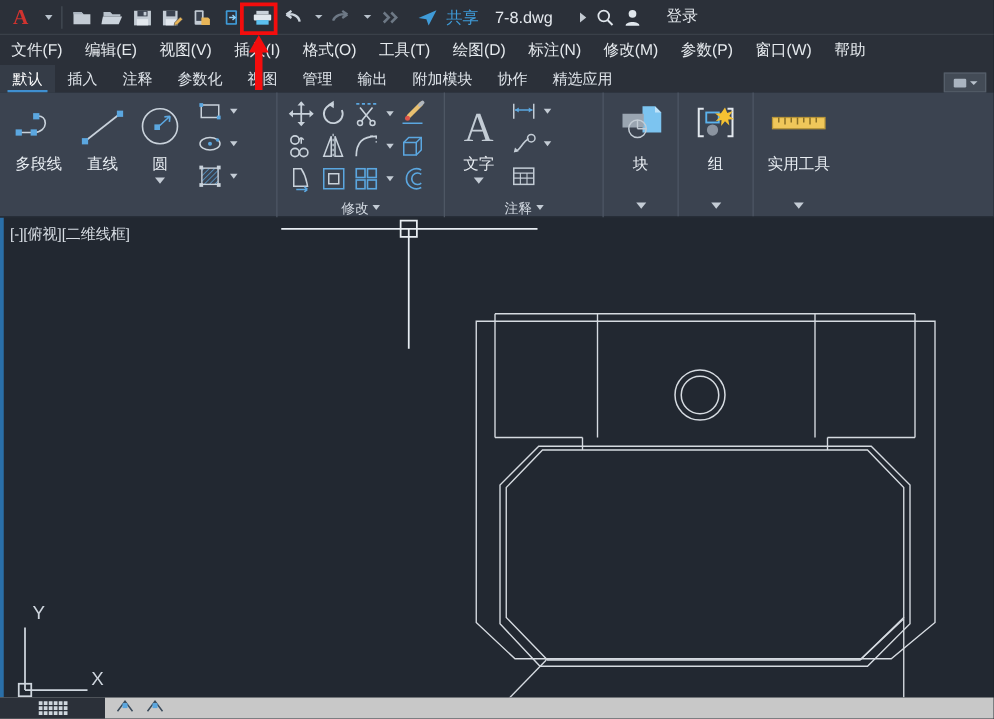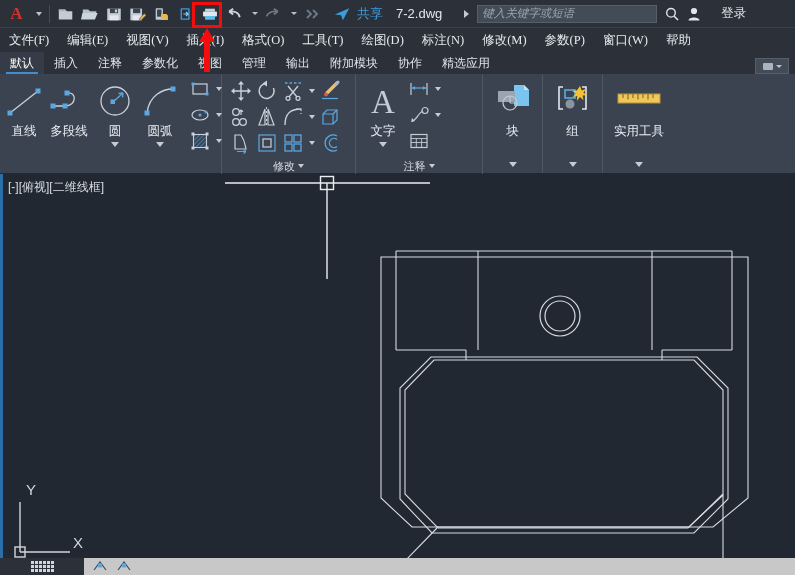--- a/index.html
+++ b/index.html
@@ -48,21 +48,21 @@
   }
   .loginlbl { color: #e3e7ec; font-size: 12.5px; margin-left: 16px; }
 
   
   .menubar {
     position: absolute; left: 0; top: 28px; width: 795px; height: 24px;
     background: #2b3039; display: flex; align-items: center;
   }
   .menu-item {
     color: #e6eaee; font-size: 12.5px; padding: 0 9px; height: 24px;
-    line-height: 24px; white-space: nowrap; cursor: default; font-family: Liberation Serif, serif;
+    line-height: 24px; white-space: nowrap; cursor: default;
   }
 
   
   .ribbon-tabs {
     position: absolute; left: 0; top: 52px; width: 795px; height: 22px;
     background: #2b3039; display: flex; align-items: flex-end;
     border-bottom: 1px solid #4b5man;
   }
   .rtab {
     color: #dfe4ea; font-size: 12px; padding: 0 10px; height: 22px;
@@ -256,26 +256,23 @@
 
     <div class="tb-item qa-icon" style="margin-left:6px">
       <svg width="20" height="18" viewBox="0 0 20 18">
         <path d="M2 9.5 L18 2.5 L11 16 L9 10.5 Z" fill="#3f9bd8"></path>
       </svg>
     </div>
     <div class="tb-item">
       <span style="color:#3f9bd8;font-size:13px">共享</span>
     </div>
 
-    <span class="doctitle">7-2.dwg</span>
+    <span class="doctitle">7-8.dwg</span>
     <div class="title-arrow"></div>
 
-    <div class="searchbox">
-      <span>键入关键字或短语</span>
-    </div>
     <div class="tb-item" style="margin-left:4px">
       <svg width="16" height="16" viewBox="0 0 16 16">
         <circle cx="7" cy="6.8" r="4.3" stroke="#e0e6ec" stroke-width="1.4" fill="none"></circle>
         <path d="M10.2 10.2 L14 14" stroke="#e0e6ec" stroke-width="1.6"></path>
       </svg>
     </div>
     <div class="tb-item">
       <svg width="16" height="16" viewBox="0 0 16 16">
         <circle cx="8" cy="5" r="3.1" fill="#e0e6ec"></circle>
         <path d="M2.5 14.5 C2.5 10.5 13.5 10.5 13.5 14.5 Z" fill="#e0e6ec"></path>
@@ -314,66 +311,55 @@
       <span class="pt-box"></span>
       <span class="caret sm" style="margin:0"></span>
     </div>
   </div>
 
   <div class="ribbon">
 
     <div class="rpanel" style="width:222px">
       <div class="rpanel-body">
 
-        <div class="bigbtn">
-          <span class="gl">
-            <svg width="42" height="40" viewBox="0 0 42 40">
-              <path d="M7 32 L35 10" stroke="#c9d2db" stroke-width="1.3"></path>
-              <rect x="4.5" y="29.5" width="5" height="5" fill="#5ba7e0"></rect>
-              <rect x="32.5" y="7.5" width="5" height="5" fill="#5ba7e0"></rect>
-            </svg>
-          </span>
-          <span class="lbl">直线</span>
-        </div>
-
         <div class="bigbtn" style="width:56px">
           <span class="gl">
             <svg width="48" height="40" viewBox="0 0 48 40">
               <path d="M8 25 L20 25 C32 25 32 10 22 12" stroke="#c9d2db" stroke-width="1.3" fill="none"></path>
               <rect x="5.5" y="22.5" width="5" height="5" fill="#5ba7e0"></rect>
               <rect x="17.5" y="22.5" width="5" height="5" fill="#5ba7e0"></rect>
               <rect x="19.5" y="9.5" width="5" height="5" fill="#5ba7e0"></rect>
             </svg>
           </span>
           <span class="lbl">多段线</span>
         </div>
 
         <div class="bigbtn">
           <span class="gl">
+            <svg width="42" height="40" viewBox="0 0 42 40">
+              <path d="M7 32 L35 10" stroke="#c9d2db" stroke-width="1.3"></path>
+              <rect x="4.5" y="29.5" width="5" height="5" fill="#5ba7e0"></rect>
+              <rect x="32.5" y="7.5" width="5" height="5" fill="#5ba7e0"></rect>
+            </svg>
+          </span>
+          <span class="lbl">直线</span>
+        </div>
+
+        <div class="bigbtn">
+          <span class="gl">
             <svg width="44" height="40" viewBox="0 0 44 40">
               <circle cx="22" cy="20" r="14" stroke="#c9d2db" stroke-width="1.3" fill="none"></circle>
               <path d="M20 21 L30 12 M30 12 l-4.5 0.5 M30 12 l-0.5 4.5" stroke="#5ba7e0" stroke-width="1.3" fill="none"></path>
               <rect x="17.5" y="18.5" width="4.5" height="4.5" fill="#5ba7e0"></rect>
             </svg>
           </span>
           <span class="lbl">圆</span>
           <span class="tri-dn dd"></span>
         </div>
 
-        <div class="bigbtn" style="width:52px">
-          <span class="gl">
-            <svg width="46" height="40" viewBox="0 0 46 40">
-              <path d="M10 32 C12 14 26 8 36 8" stroke="#c9d2db" stroke-width="1.3" fill="none"></path>
-              <rect x="7.5" y="29.5" width="5" height="5" fill="#5ba7e0"></rect>
-              <rect x="33.5" y="5.5" width="5" height="5" fill="#5ba7e0"></rect>
-            </svg>
-          </span>
-          <span class="lbl">圆弧</span>
-          <span class="tri-dn dd"></span>
-        </div>
 
         <div class="icongrid" style="margin-left:4px;margin-top:-2px">
           <div class="igrow">
             <span class="icell">
               <svg width="20" height="20" viewBox="0 0 20 20">
                 <rect x="3" y="5" width="14" height="10" stroke="#c9d2db" stroke-width="1.2" fill="none"></rect>
                 <rect x="1.5" y="3.5" width="3" height="3" fill="#5ba7e0"></rect>
                 <rect x="15.5" y="13.5" width="3" height="3" fill="#5ba7e0"></rect>
               </svg>
             </span>

